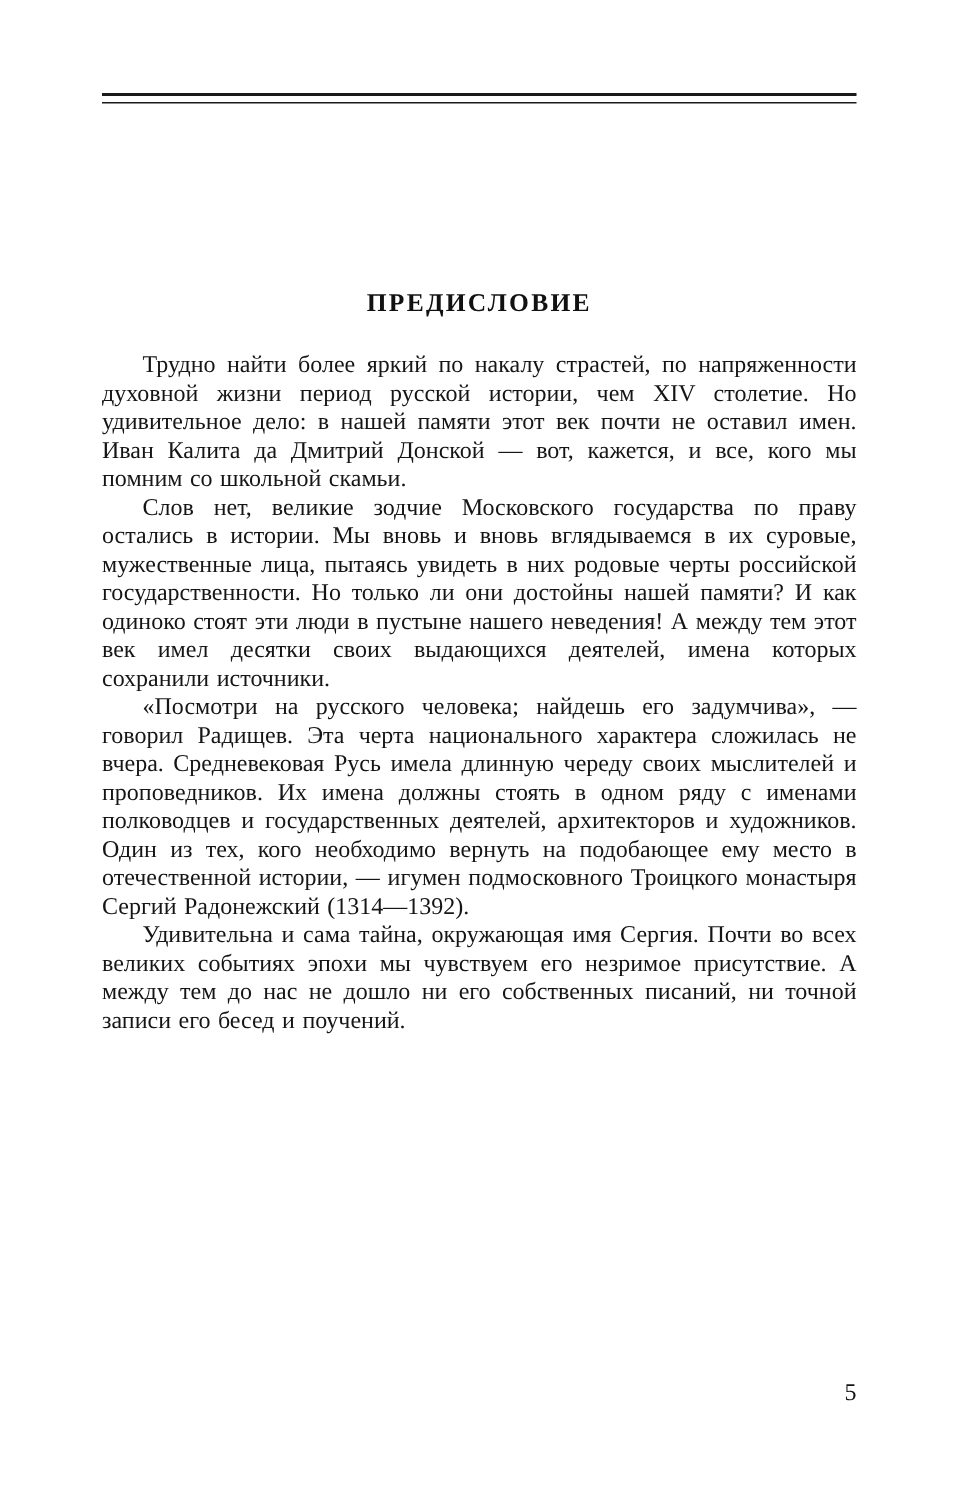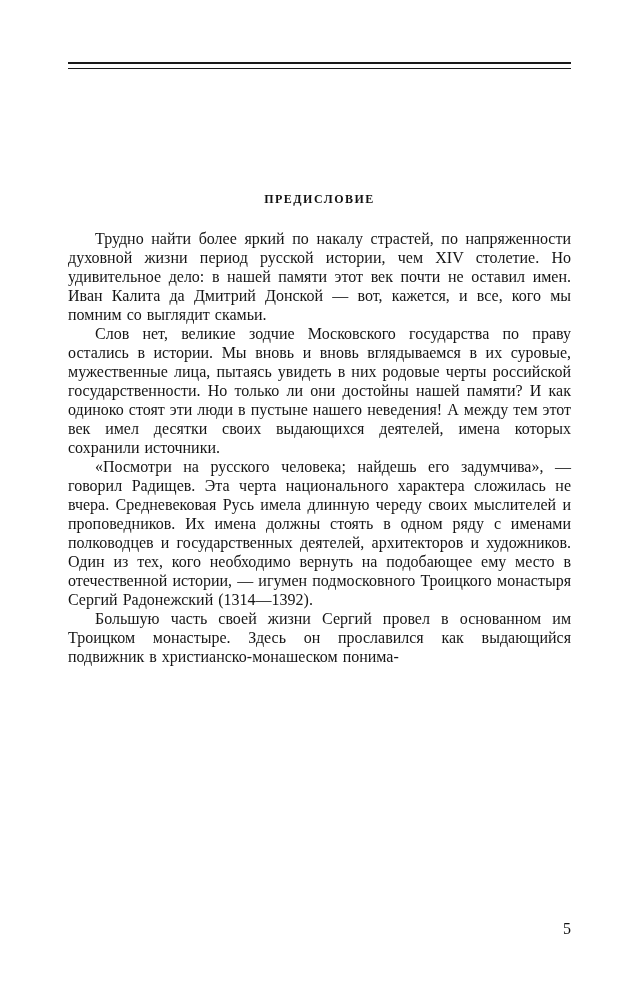--- a/index.html
+++ b/index.html
@@ -24,21 +24,21 @@
     }
     .top-rule {
       margin-top: 62px;
       height: 4px;
       border-top: 2px solid #1a1a1a;
       border-bottom: 1px solid #1a1a1a;
     }
     .chapter-title {
       margin: 123px 0 22px 0;
       text-align: center;
-      font-size: 12px;
+      font-size: 17px;
       font-weight: bold;
       letter-spacing: 1.5px;
       color: #111111;
     }
     .body-text p {
       margin: 0;
       padding: 0;
       font-size: 16px;
       line-height: 19px;
       text-align: justify;
@@ -56,21 +56,21 @@
 </head>
 <body>
 
 <div class="page">
 
   <div class="top-rule"></div>
 
   <h1 class="chapter-title">ПРЕДИСЛОВИЕ</h1>
 
   <div class="body-text">
-    <p>Трудно найти более яркий по накалу страстей, по напряженности духовной жизни период русской истории, чем XIV столетие. Но удивительное дело: в нашей памяти этот век почти не оставил имен. Иван Калита да Дмитрий Донской — вот, кажется, и все, кого мы помним со выглядит скамьи.</p>
+    <p>Трудно найти более яркий по накалу страстей, по напряженности духовной жизни период русской истории, чем XIV столетие. Но удивительное дело: в нашей памяти этот век почти не оставил имен. Иван Калита да Дмитрий Донской — вот, кажется, и все, кого мы помним со школьной скамьи.</p>
     <p>Слов нет, великие зодчие Московского государства по праву остались в истории. Мы вновь и вновь вглядываемся в их суровые, мужественные лица, пытаясь увидеть в них родовые черты российской государственности. Но только ли они достойны нашей памяти? И как одиноко стоят эти люди в пустыне нашего неведения! А между тем этот век имел десятки своих выдающихся деятелей, имена которых сохранили источники.</p>
     <p>«Посмотри на русского человека; найдешь его задумчива», — говорил Радищев. Эта черта национального характера сложилась не вчера. Средневековая Русь имела длинную череду своих мыслителей и проповедников. Их имена должны стоять в одном ряду с именами полководцев и государственных деятелей, архитекторов и художников. Один из тех, кого необходимо вернуть на подобающее ему место в отечественной истории, — игумен подмосковного Троицкого монастыря Сергий Радонежский (1314—1392).</p>
-    <p>Большую часть своей жизни Сергий провел в основанном им Троицком монастыре. Здесь он прославился как выдающийся подвижник в христианско-монашеском понима-</p>
+    <p>Удивительна и сама тайна, окружающая имя Сергия. Почти во всех великих событиях эпохи мы чувствуем его незримое присутствие. А между тем до нас не дошло ни его собственных писаний, ни точной записи его бесед и поучений.</p>
   </div>
 
   <div class="page-number">5</div>
 
 </div>
 
 </body></html>

